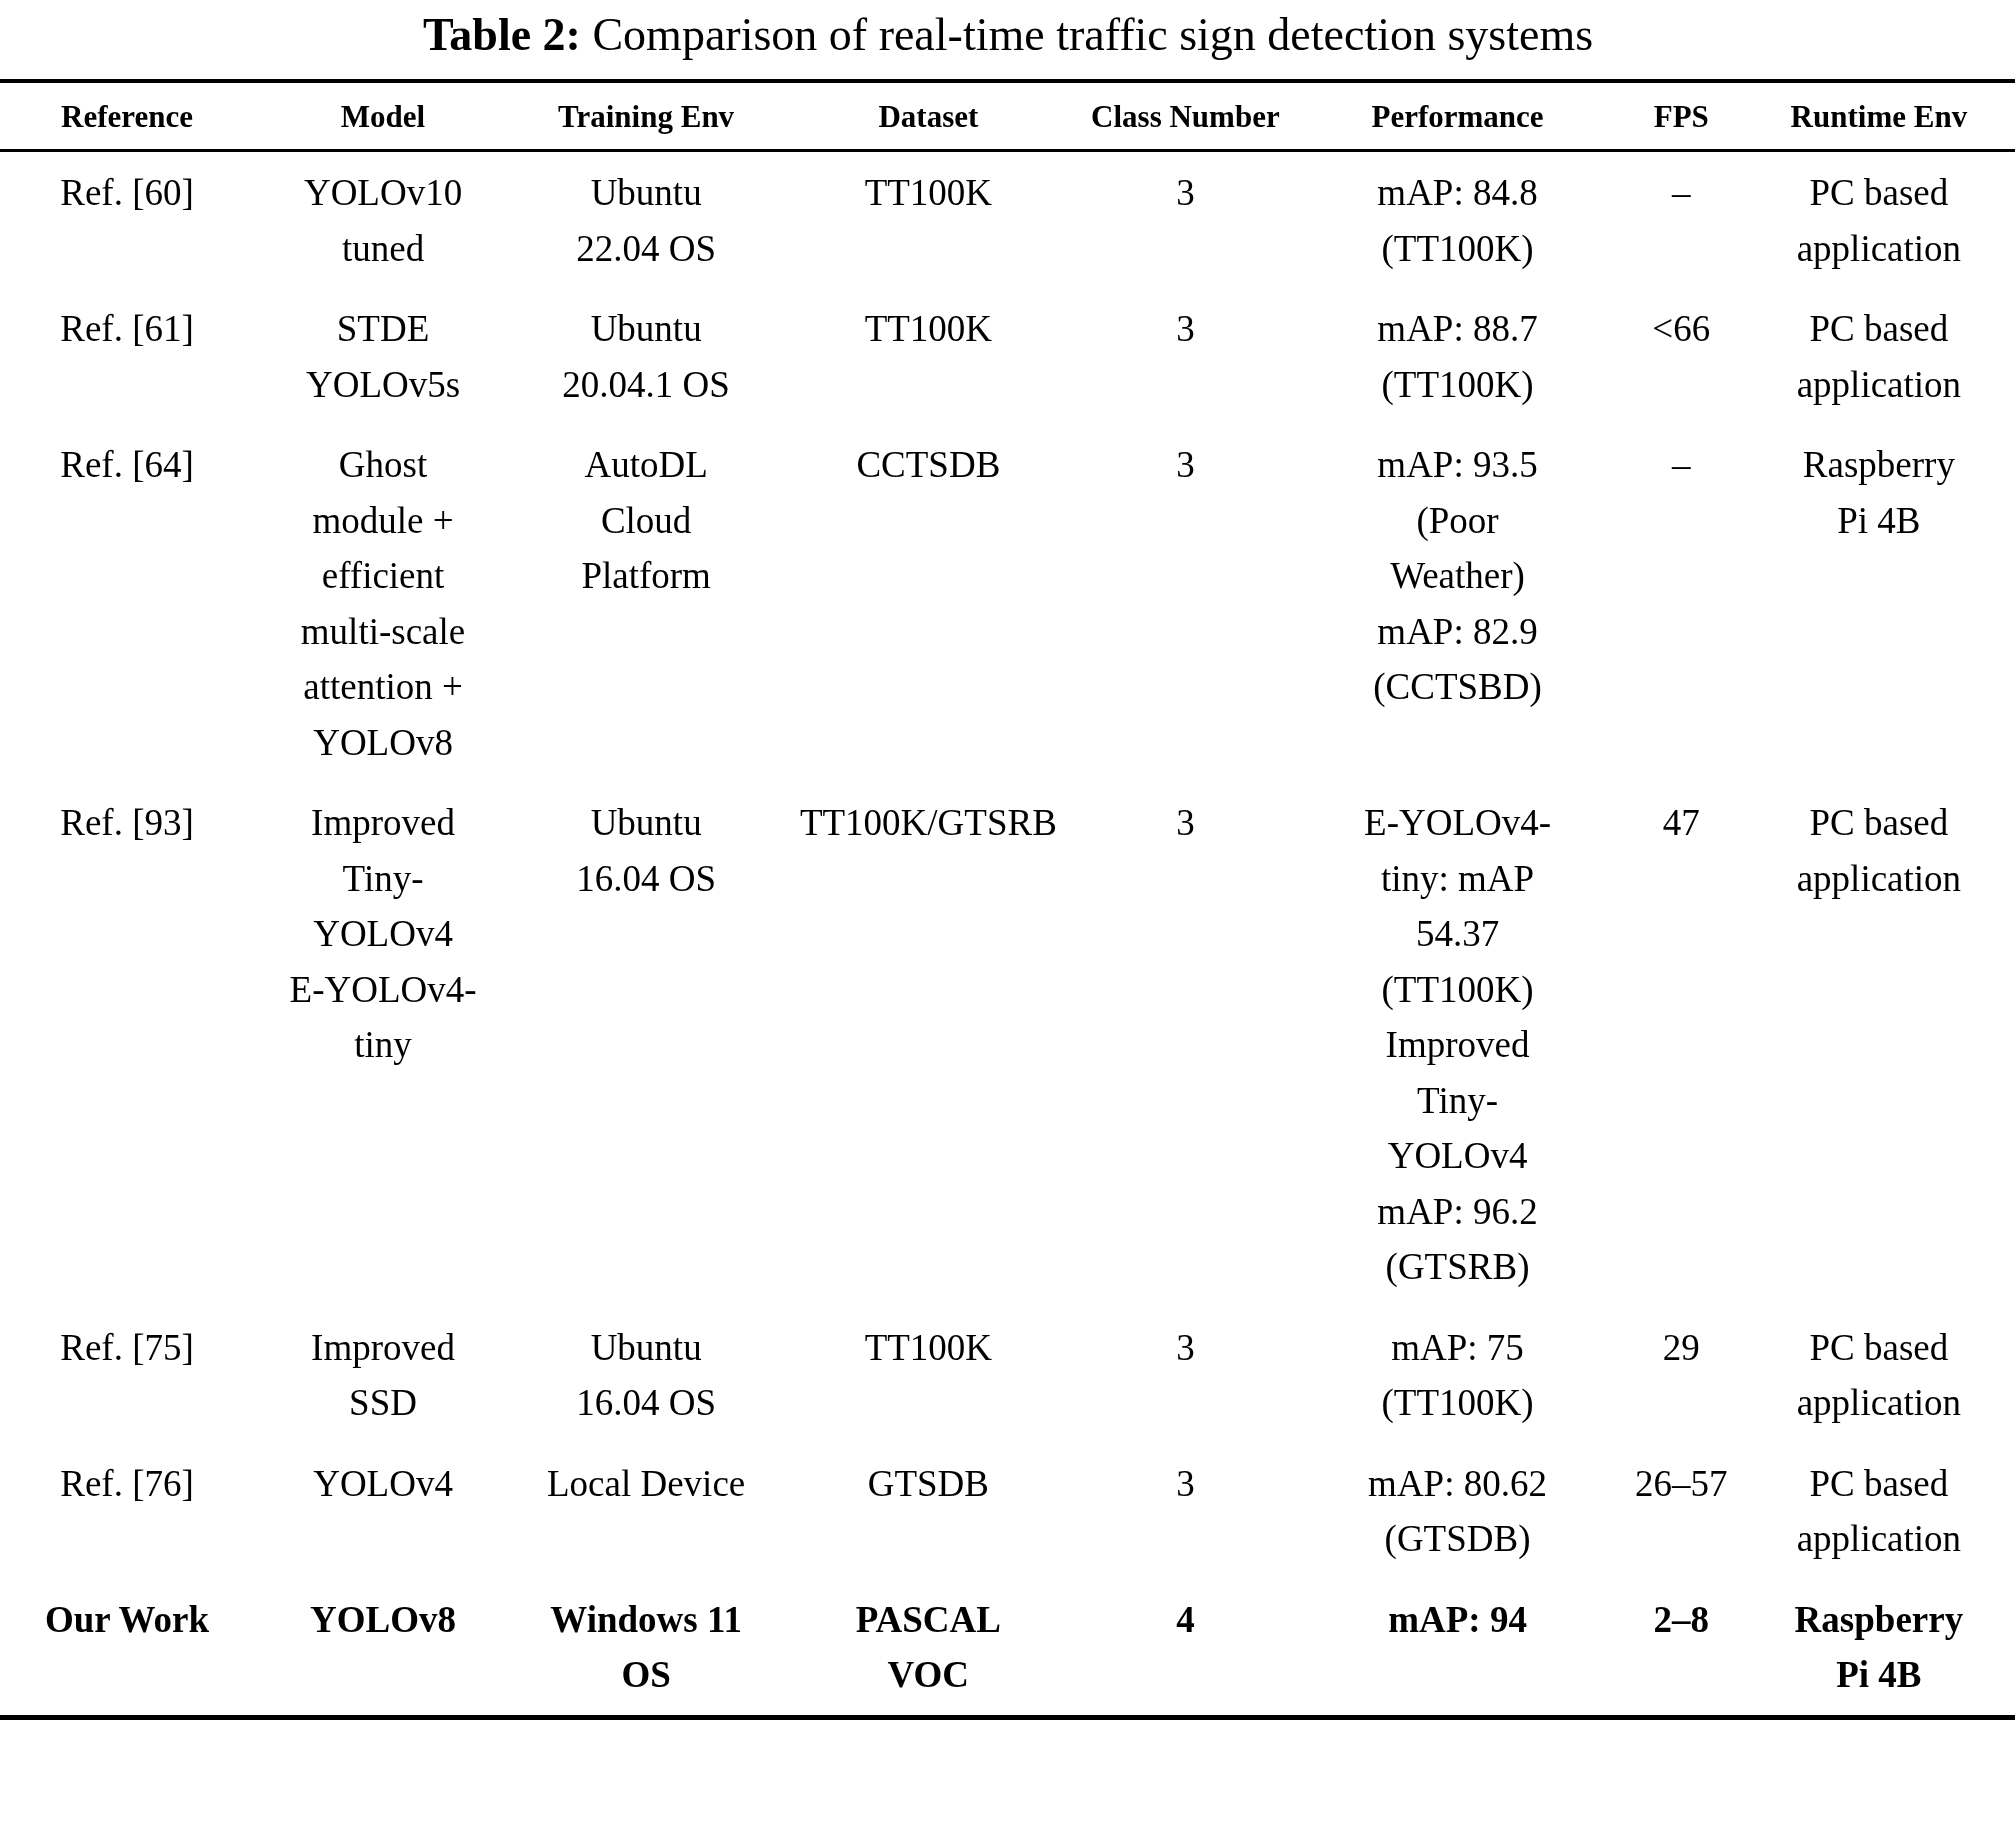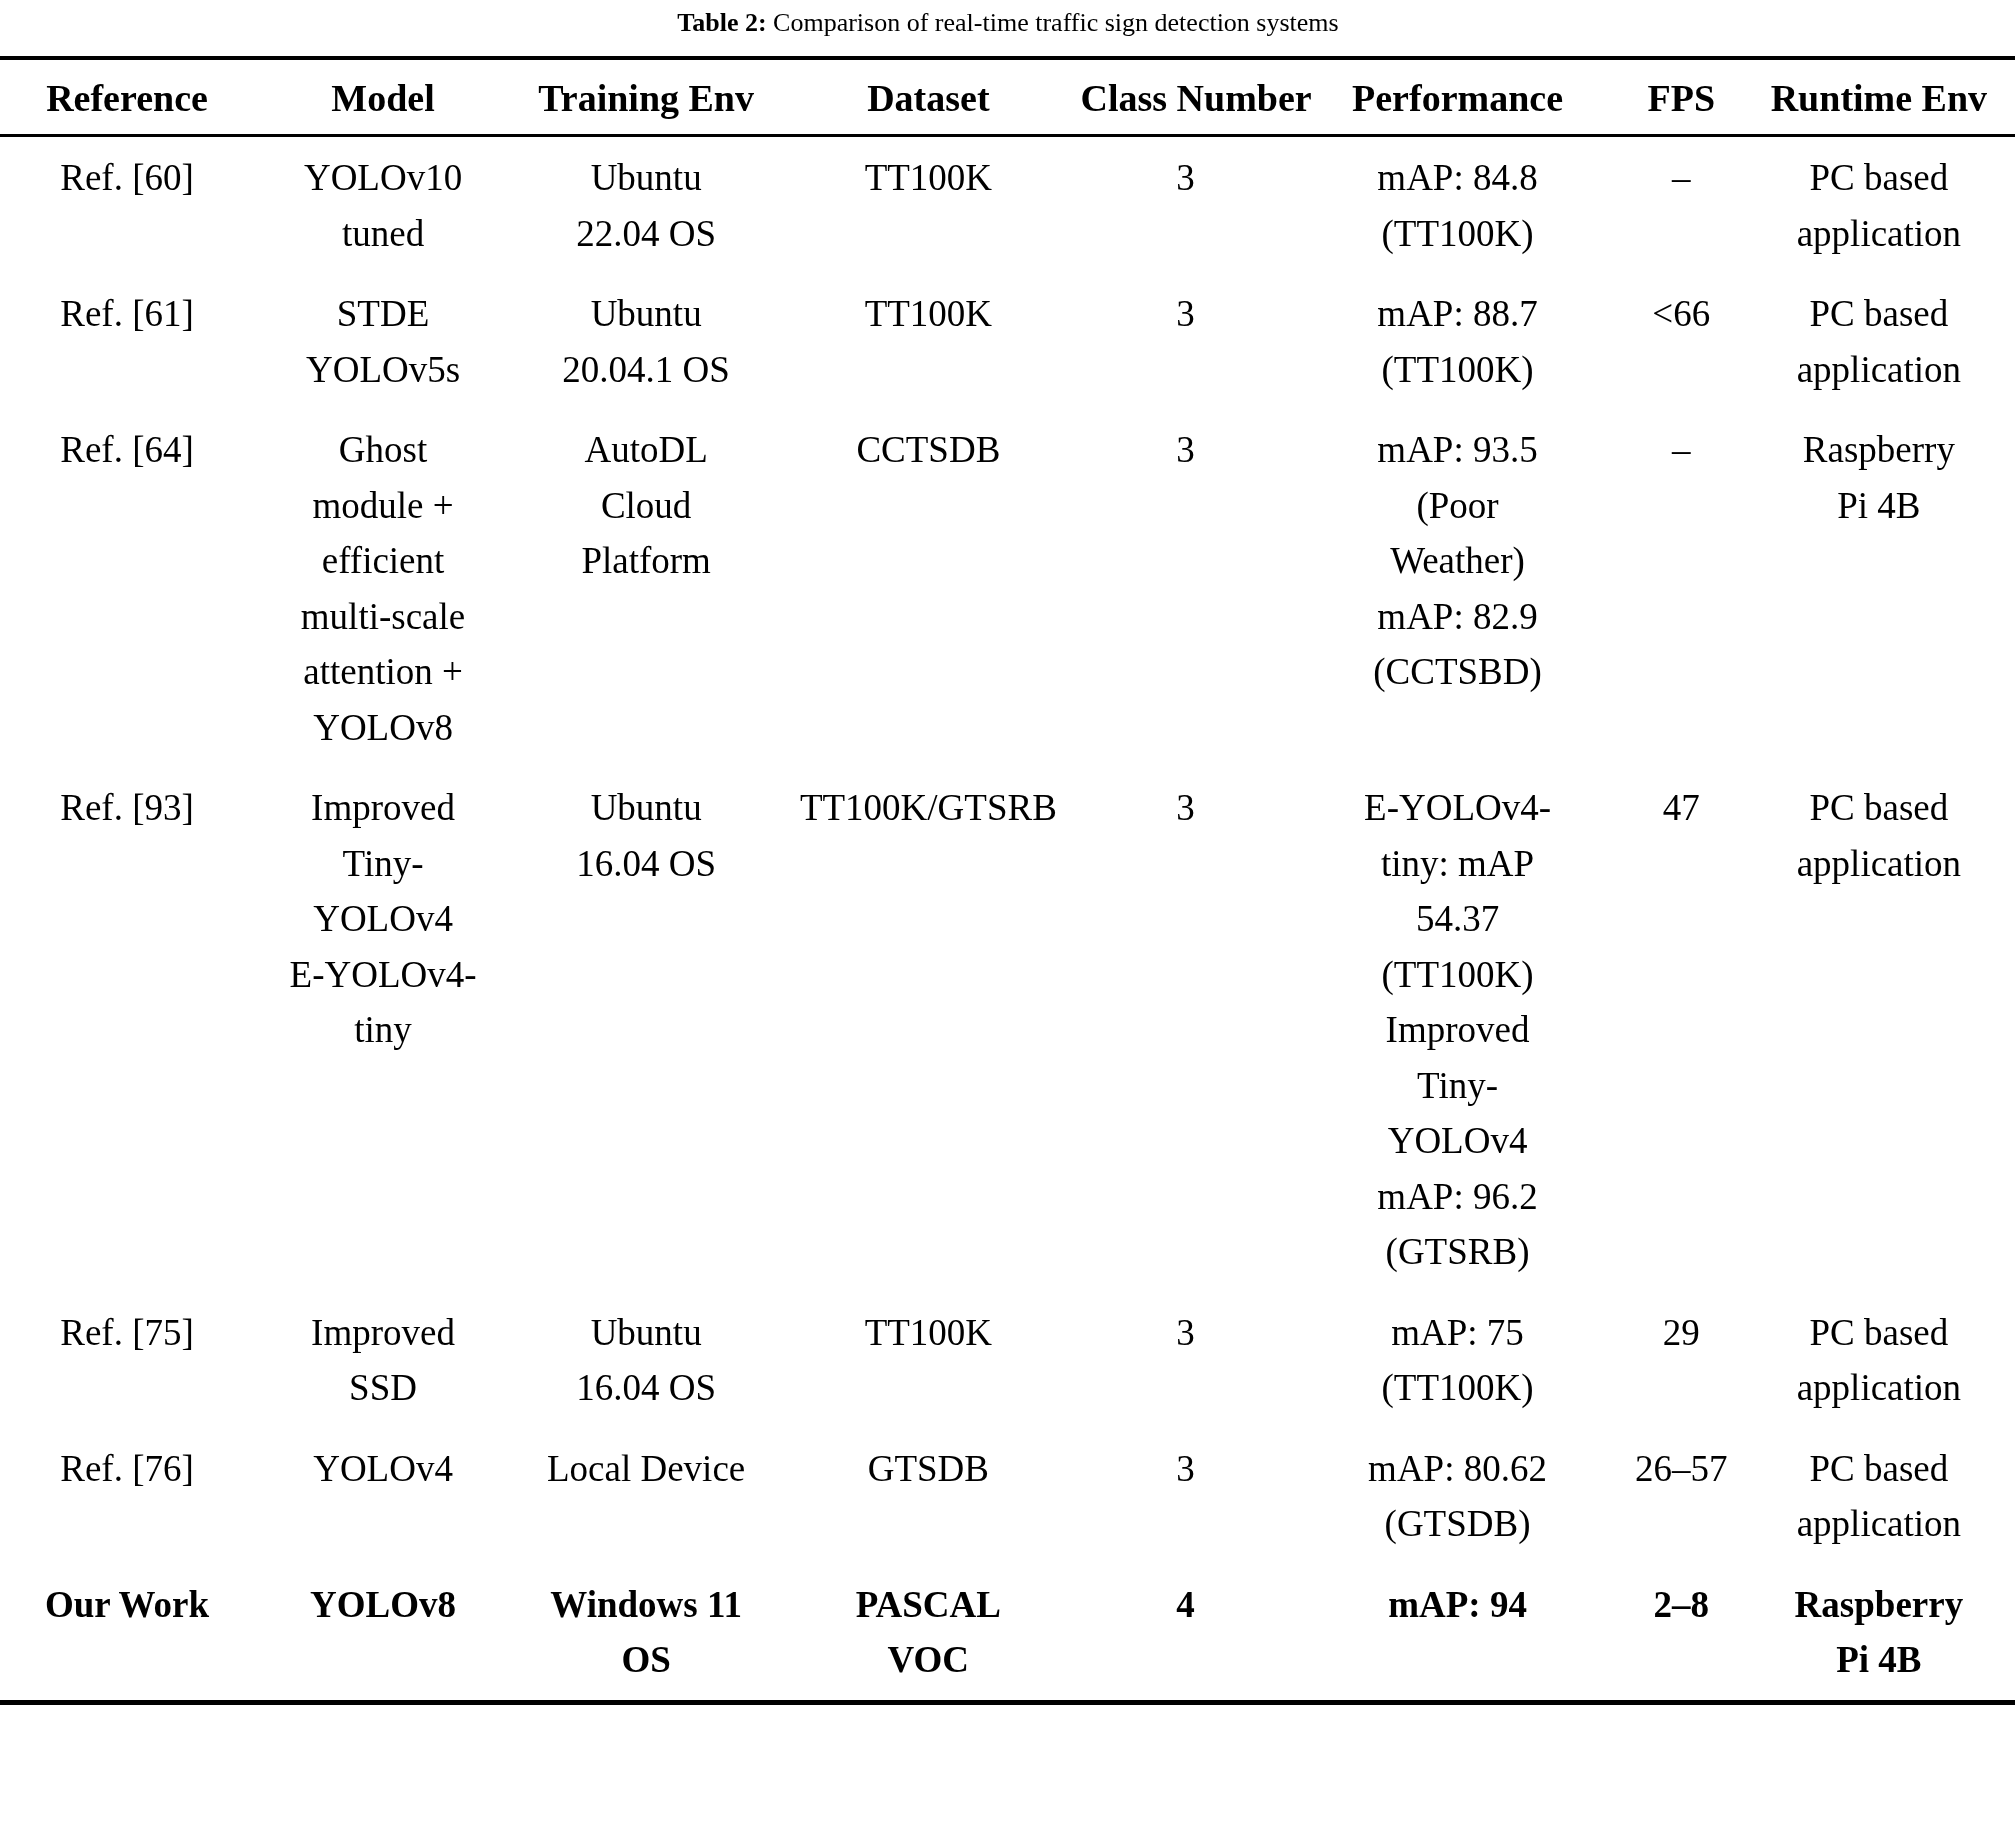--- a/index.html
+++ b/index.html
@@ -6,21 +6,21 @@
   html, body {
     width: 2016px;
     background: #ffffff;
     font-family: "Liberation Serif", "DejaVu Serif", serif;
     color: #000000;
   }
   body { height: 1832px; overflow: hidden; }
 
   .caption {
     text-align: center;
-    font-size: 26px;
+    font-size: 46px;
     padding: 8px 0 18px 0;
   }
   .caption .cap-label { font-weight: bold; }
 
   table.cmp {
     width: 2016px;
     border-collapse: collapse;
     table-layout: fixed;
     border-top: 4px solid #000;
     border-bottom: 5px solid #000;
@@ -28,21 +28,21 @@
   col.c-ref     { width: 12.6%; }
   col.c-model   { width: 12.8%; }
   col.c-train   { width: 13.3%; }
   col.c-dataset { width: 14.7%; }
   col.c-class   { width: 10.8%; }
   col.c-perf    { width: 16.2%; }
   col.c-fps     { width: 6.0%;  }
   col.c-runtime { width: 13.6%; }
 
   th {
-    font-size: 38px;
+    font-size: 31px;
     font-weight: bold;
     text-align: center;
     padding: 16px 4px 14px 4px;
     border-bottom: 3px solid #000;
     white-space: nowrap;
   }
   td {
     font-size: 37px;
     line-height: 1.5;
     text-align: center;

